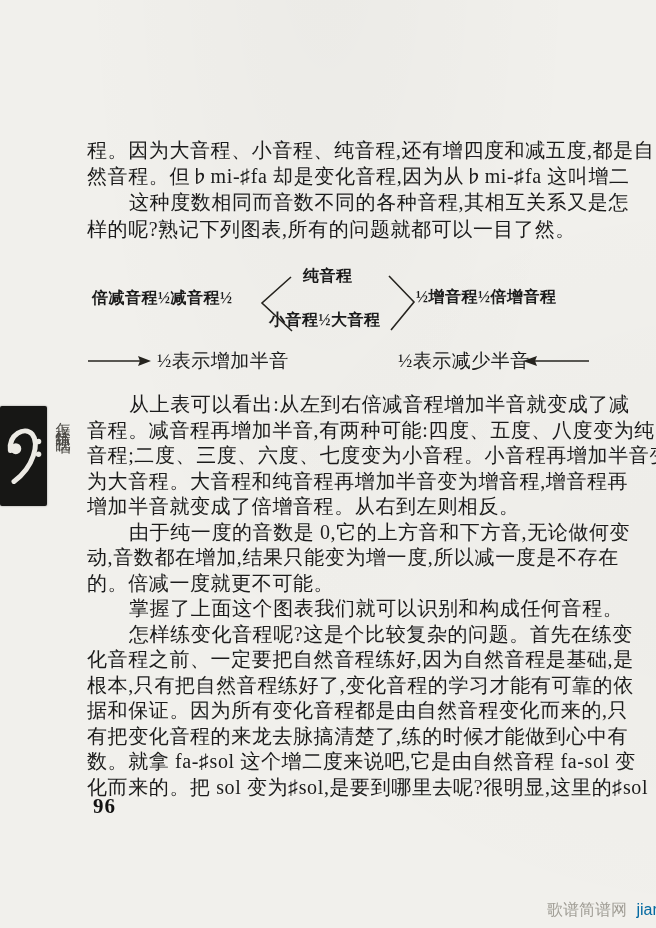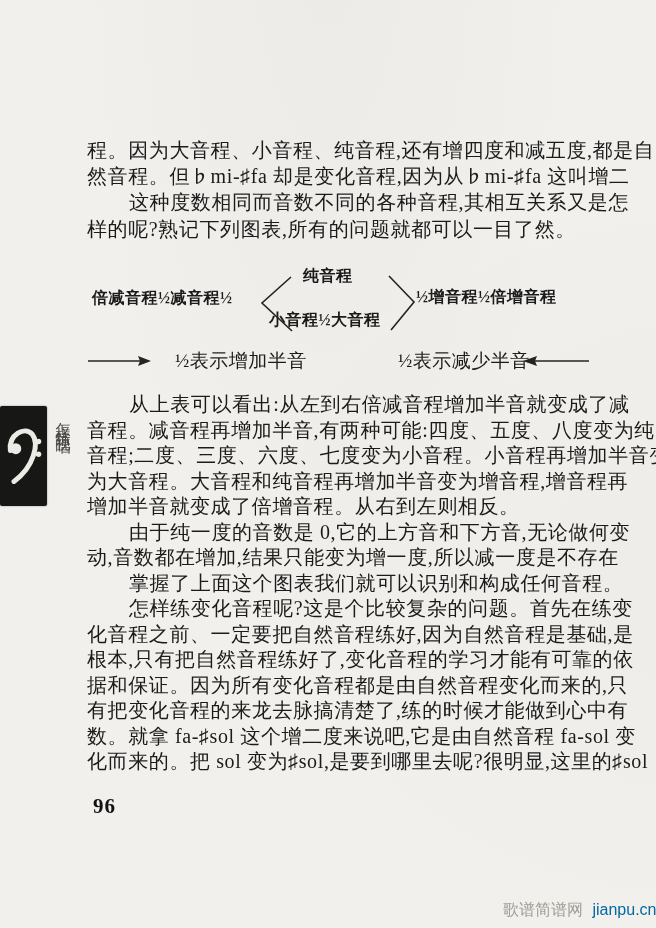--- a/index.html
+++ b/index.html
@@ -22,36 +22,36 @@
   .tb1 .line{height:26.2px;line-height:26.2px;}
   .indent{padding-left:42px;}
 
   
   .dg{position:absolute;font-size:16px;letter-spacing:0.5px;white-space:nowrap;font-weight:bold;}
   .dg-top{left:303px;top:266px;}
   .dg-left{left:92px;top:288px;text-align:center;}
   .dg-bottom{left:269px;top:310px;}
   .dg-right{left:416px;top:287px;}
   .legend{position:absolute;font-size:19px;letter-spacing:0.5px;white-space:nowrap;}
-  .lg-inc{left:175px;top:348px;}
+  .lg-inc{left:157px;top:348px;}
   .lg-dec{left:398px;top:348px;}
   svg.overlay{position:absolute;left:0;top:0;pointer-events:none;}
 
   
   .tab{position:absolute;left:0;top:406px;width:47px;height:100px;background:#171715;border-radius:2px;
        box-shadow:0 0 2px rgba(0,0,0,.4);display:flex;align-items:center;justify-content:center;}
   .tab-label{position:absolute;left:53px;top:410px;writing-mode:vertical-rl;text-orientation:upright;
        font-size:15px;letter-spacing:4.5px;color:#4a4843;font-family:"Liberation Sans",sans-serif;}
 
   
   .pagenum{position:absolute;left:93px;top:794px;font-size:21px;font-weight:700;letter-spacing:1px;color:#121212;}
 
   
   .watermark{position:absolute;left:503px;top:900px;font-size:16px;font-family:"Liberation Sans",sans-serif;white-space:nowrap;}
-  .wm-site{color:#a19e96;}
+  .wm-site{color:#a19e96;margin-left:44px;}
   .wm-url{color:#0369a1;margin-left:5px;}
 </style>
 </head>
 <body>
 
 <div class="page">
 
   <div class="textblock tb1">
     <div class="line">程。因为大音程、小音程、纯音程,还有增四度和减五度,都是自</div>
     <div class="line">然音程。但♭mi-♯fa 却是变化音程,因为从♭mi-♯fa 这叫增二</div>
@@ -87,20 +87,21 @@
   </div>
 
   <div class="textblock tb2">
     <div class="line indent">从上表可以看出:从左到右倍减音程增加半音就变成了减</div>
     <div class="line">音程。减音程再增加半音,有两种可能:四度、五度、八度变为纯</div>
     <div class="line">音程;二度、三度、六度、七度变为小音程。小音程再增加半音变</div>
     <div class="line">为大音程。大音程和纯音程再增加半音变为增音程,增音程再</div>
     <div class="line">增加半音就变成了倍增音程。从右到左则相反。</div>
     <div class="line indent">由于纯一度的音数是 0,它的上方音和下方音,无论做何变</div>
     <div class="line">动,音数都在增加,结果只能变为增一度,所以减一度是不存在</div>
+    <div class="line">的。倍减一度就更不可能。</div>
     <div class="line indent">掌握了上面这个图表我们就可以识别和构成任何音程。</div>
     <div class="line indent">怎样练变化音程呢?这是个比较复杂的问题。首先在练变</div>
     <div class="line">化音程之前、一定要把自然音程练好,因为自然音程是基础,是</div>
     <div class="line">根本,只有把自然音程练好了,变化音程的学习才能有可靠的依</div>
     <div class="line">据和保证。因为所有变化音程都是由自然音程变化而来的,只</div>
     <div class="line">有把变化音程的来龙去脉搞清楚了,练的时候才能做到心中有</div>
     <div class="line">数。就拿 fa-♯sol 这个增二度来说吧,它是由自然音程 fa-sol 变</div>
     <div class="line">化而来的。把 sol 变为♯sol,是要到哪里去呢?很明显,这里的♯sol</div>
   </div>
 

